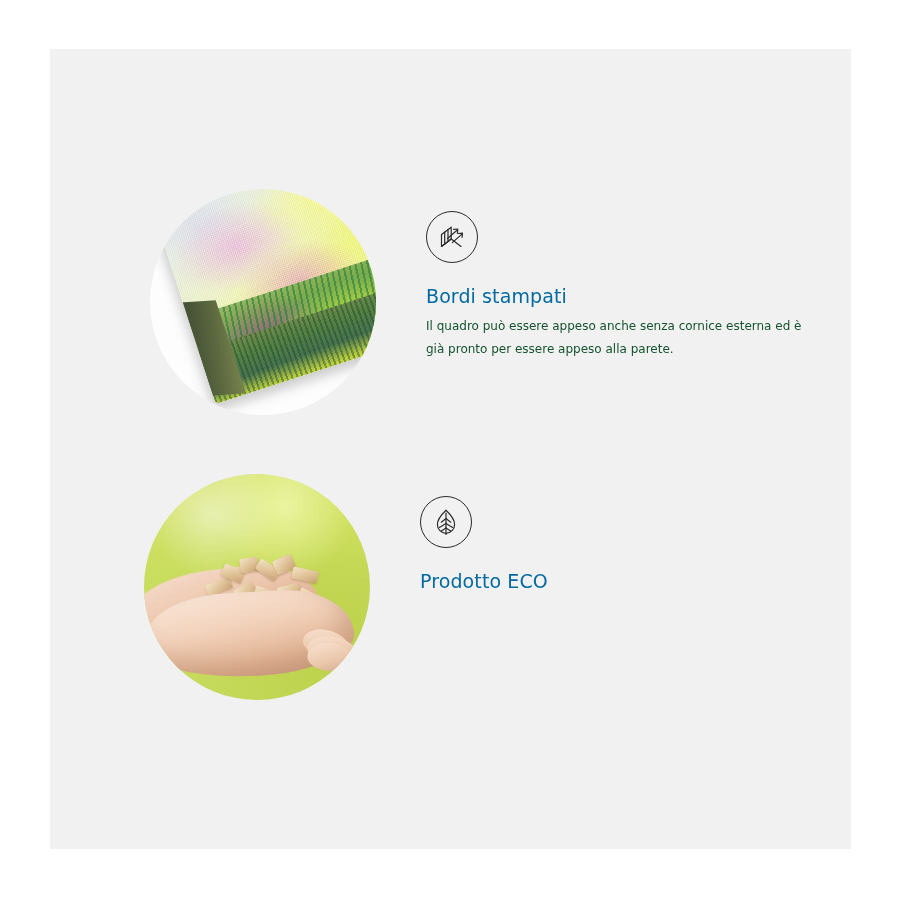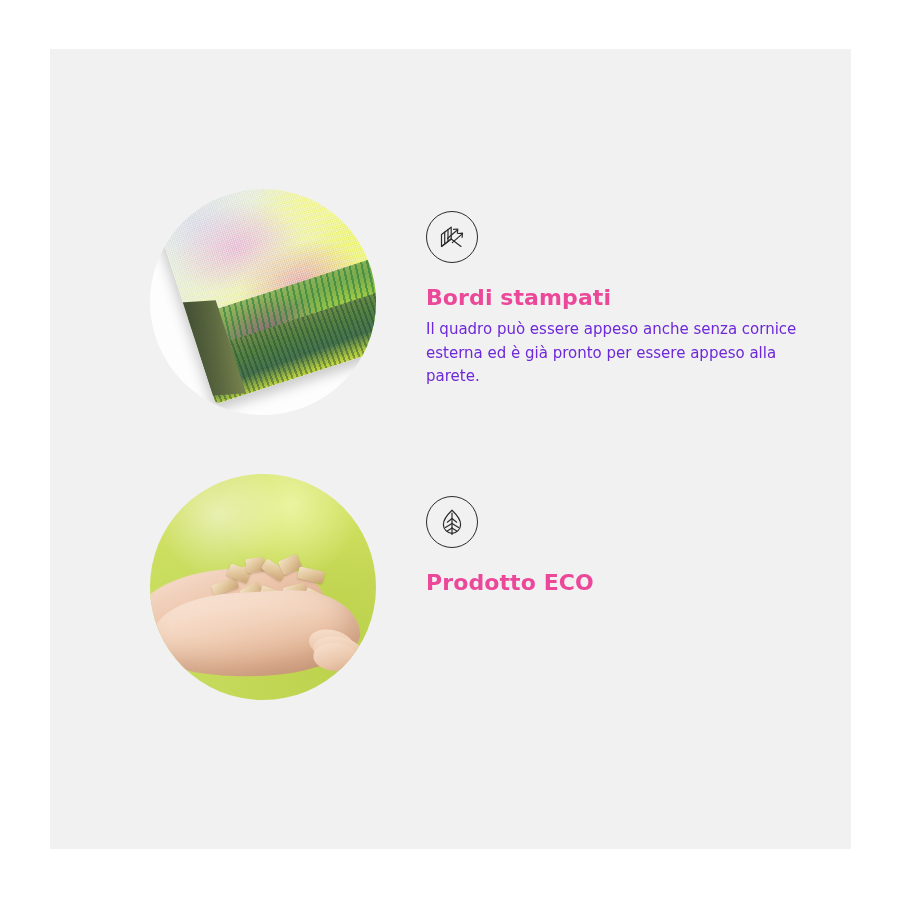--- a/index.html
+++ b/index.html
@@ -24,21 +24,21 @@
     background:#f1f1f1;
   }
 
   
   .feature {
     position:absolute;
     display:flex;
     align-items:flex-start;
   }
   .feature-edges { left:150px; top:189px; }
-  .feature-eco   { left:150px; top:474px; }
+  .feature-eco   { left:144px; top:474px; }
 
   
   .photo-wrap {
     position:relative;
     width:226px; height:226px;
     flex:0 0 226px;
   }
   .photo {
     position:absolute; inset:0;
     border-radius:50%;
@@ -166,31 +166,31 @@
     border-radius:50%;
     border:1.6px solid #2b2b2b;
     display:flex;
     align-items:center;
     justify-content:center;
     margin-bottom:22px;
   }
   .icon-circle svg { display:block; }
 
   h2.title {
-    font-size:22px;
-    font-weight:700;
-    color:#ec4899;
+    font-size:19px;
+    font-weight:400;
+    color:#0369a1;
     letter-spacing:.1px;
     margin-bottom:7px;
     line-height:1.2;
   }
   p.desc {
-    font-size:15px;
+    font-size:12px;
     line-height:23.5px;
-    color:#6d28d9;
+    color:#14532d;
     font-weight:400;
   }
 </style>
 </head>
 <body>
 
 <div class="page">
 
   <div class="panel"></div>
 

